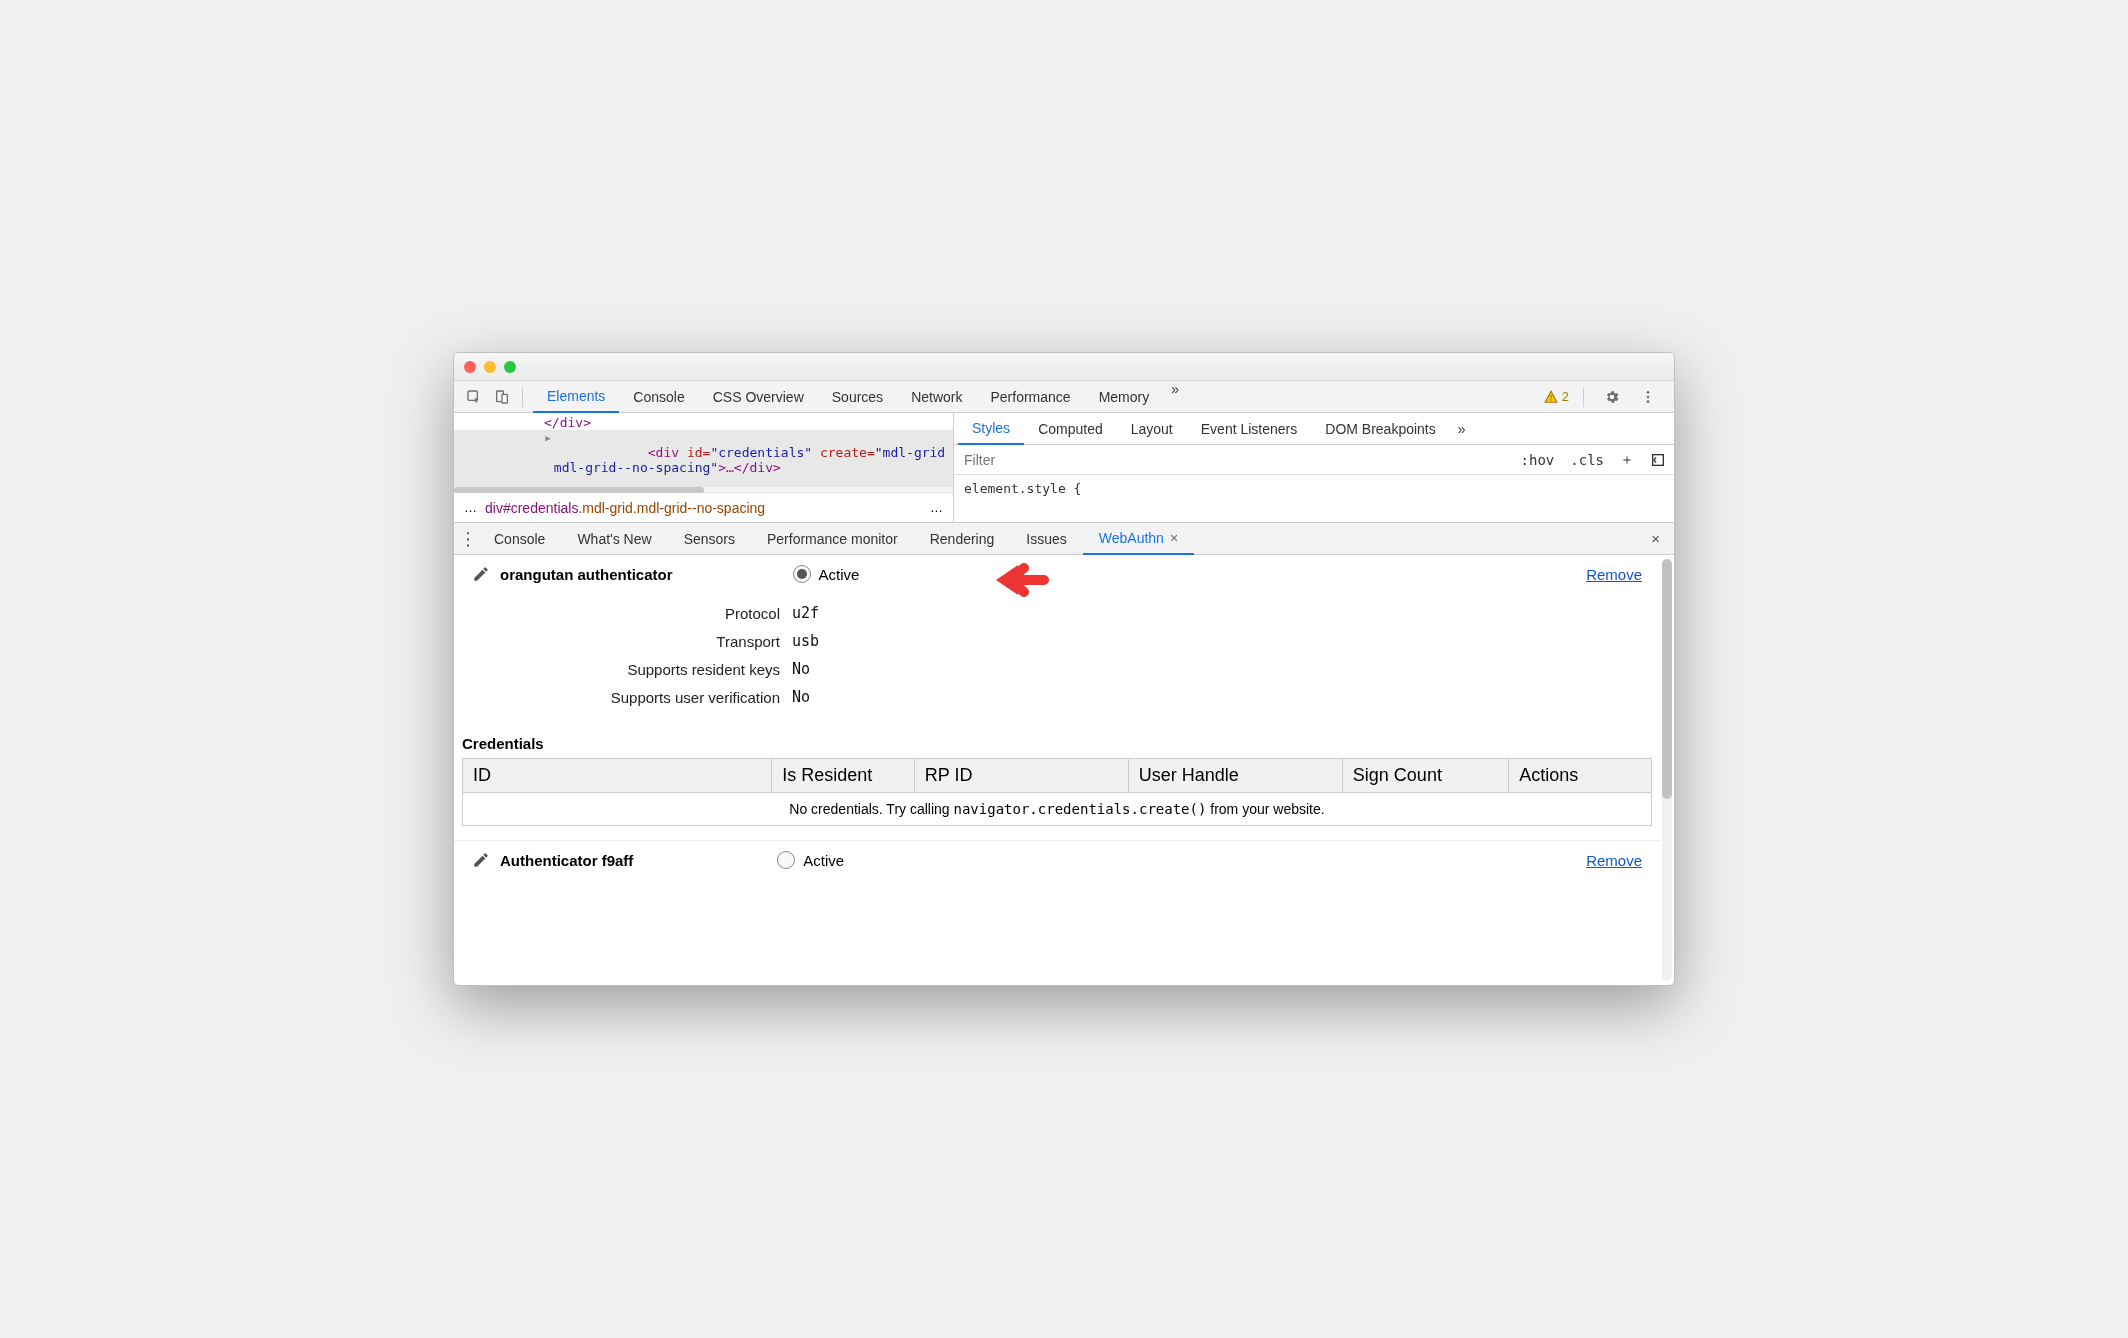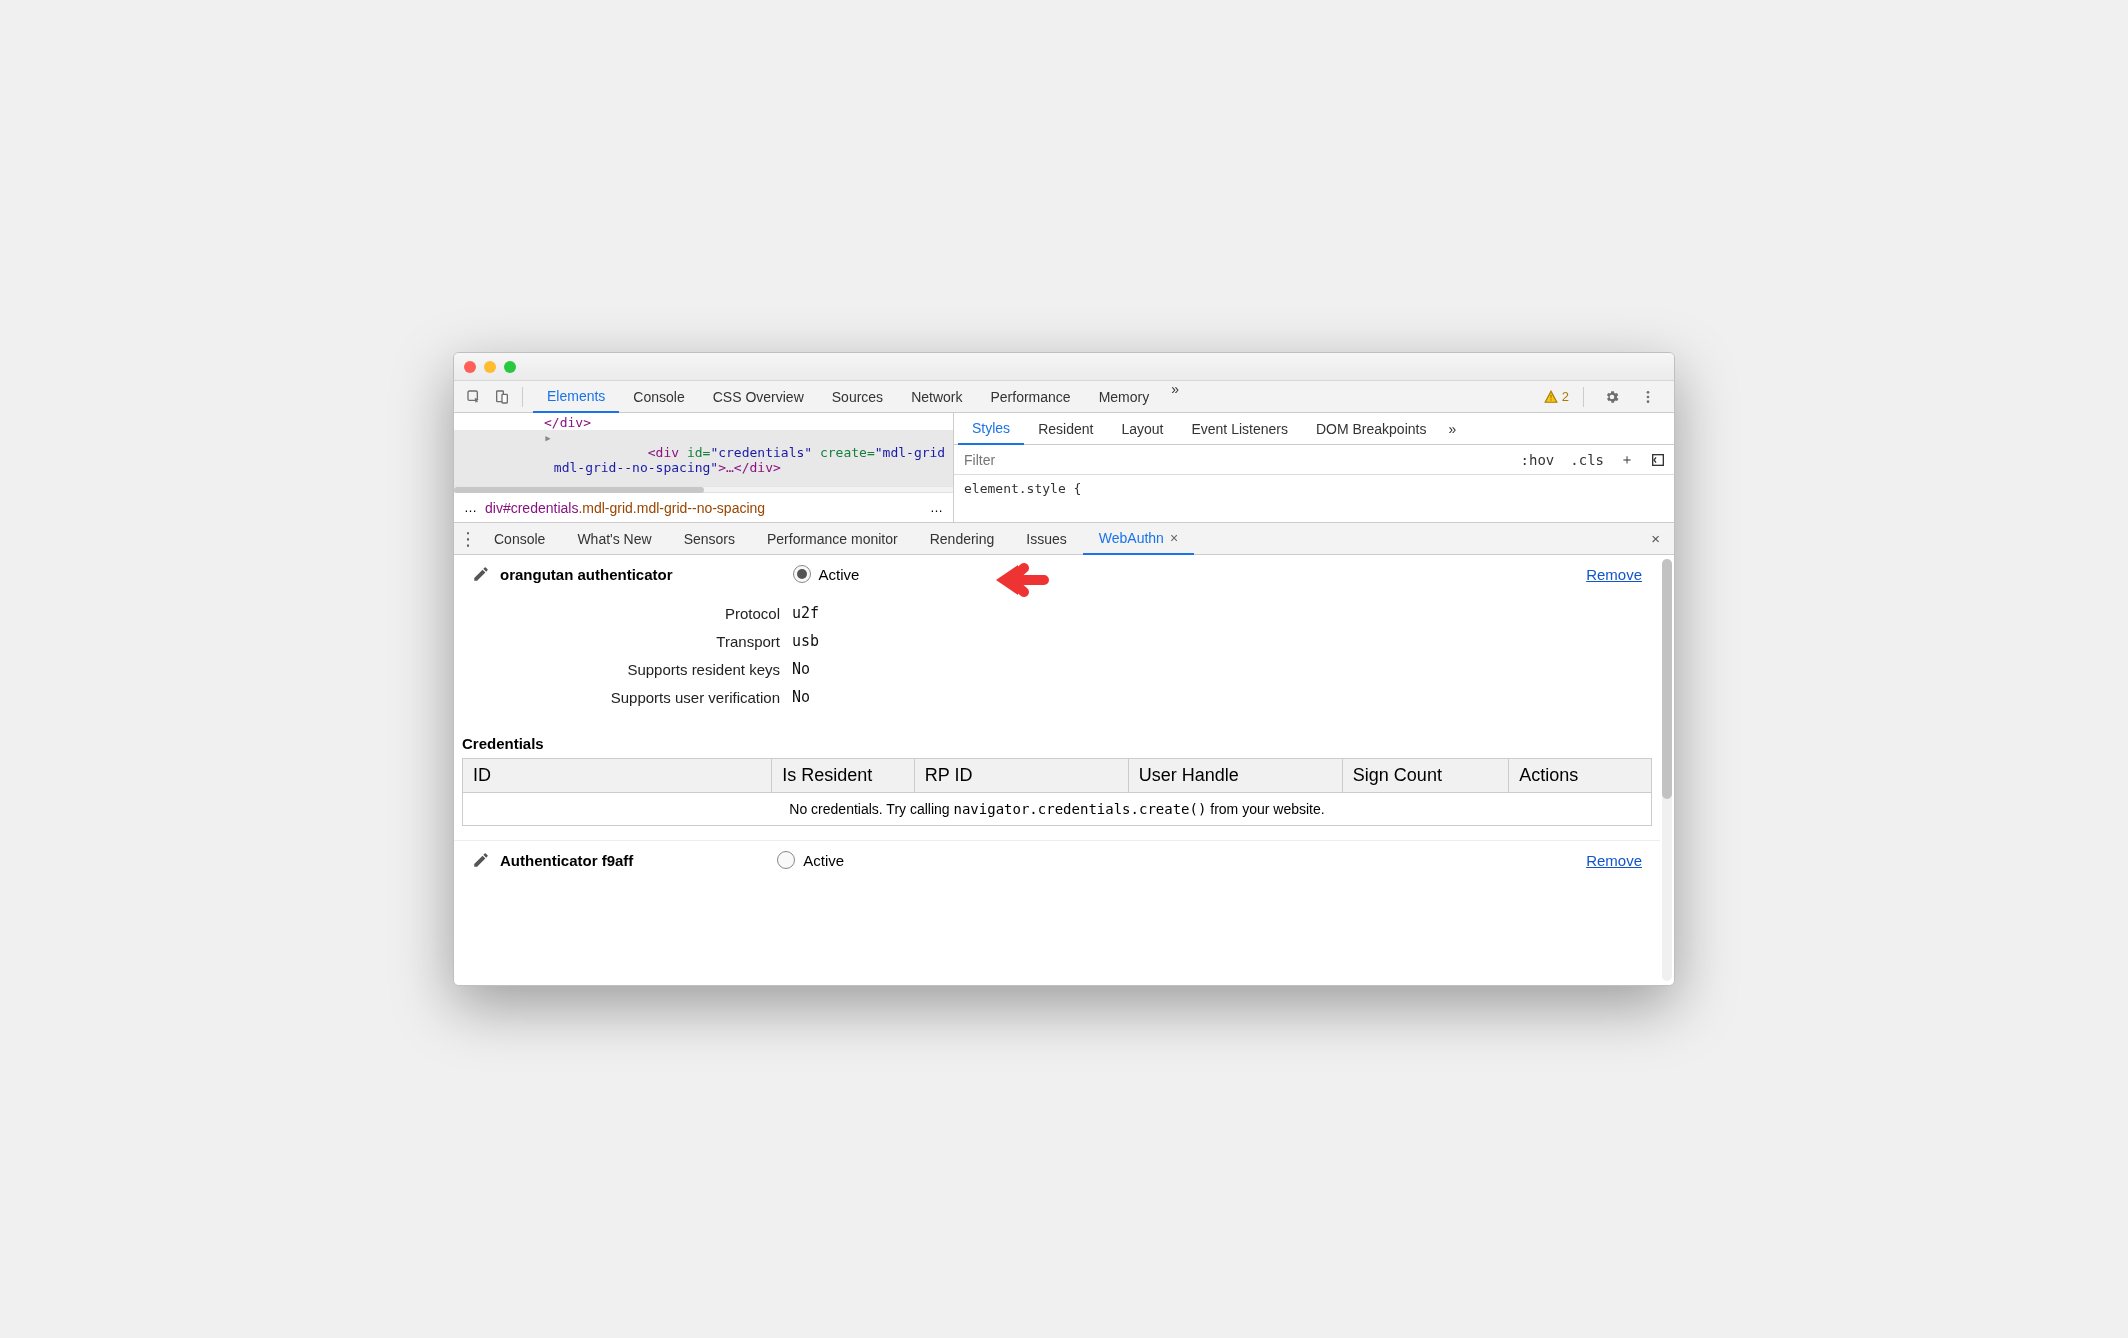--- a/index.html
+++ b/index.html
@@ -65,21 +65,21 @@
 .split-left { width:500px; border-right:1px solid #ccc; display:flex; flex-direction:column; overflow:hidden; }
 .split-right { flex:1; display:flex; flex-direction:column; }
 .dom-area {
   flex:1; font-family: Menlo, Consolas, monospace; font-size:13px; padding:2px 0;
   overflow:hidden;
 }
 .dom-line { padding:0 6px 0 90px; white-space:pre; color:#222; }
 .dom-closing-div { color:#881280; padding-left:90px; }
 .dom-highlighted { background:#e8e8e8; display:flex; align-items:flex-start; padding-left:90px; }
 .tag { color:#881280; }
-.attr-name { color:#15803d; }
+.attr-name { color:#b91c1c; }
 .attr-val { color:#1a1aa6; }
 .expand-tri { color:#888; margin-right:2px; }
 .crumbrow { border-top:1px solid #e0e0e0; display:flex; align-items:center; height:30px; padding:0 10px; gap:8px; }
 .crumb-text { color:#881280; font-family:inherit; font-size:14px; }
 .crumb-text .cls { color:#994500; }
 .scroll-hint { height:6px; background:#f3f3f3; border-top:1px solid #e5e5e5; position:relative; }
 .scroll-hint::after { content:""; position:absolute; left:0; top:0; height:6px; width:50%; background:#c7c7c7; border-radius:3px; }
 .styles-tabs {
   display:flex; align-items:center; border-bottom:1px solid #ccc; height:32px; padding:0 4px; gap:0;
 }
@@ -211,21 +211,21 @@
         <span class="ell">…</span>
         <span class="crumb-text">
           <span>div#credentials</span><span class="cls">.mdl-grid.mdl-grid--no-spacing</span>
         </span>
         <span class="ell" style="margin-left:auto">…</span>
       </div>
     </div>
     <div class="split-right">
       <div class="styles-tabs">
         <div class="styles-tab active">Styles</div>
-        <div class="styles-tab">Resident</div>
+        <div class="styles-tab">Computed</div>
         <div class="styles-tab">Layout</div>
         <div class="styles-tab">Event Listeners</div>
         <div class="styles-tab">DOM Breakpoints</div>
         <div class="more-chevron">»</div>
       </div>
       <div class="styles-filter-row">
         <input class="styles-filter" placeholder="Filter" style="">
         <div class="styles-toolbtn">:hov</div>
         <div class="styles-toolbtn">.cls</div>
         <div class="styles-toolbtn">＋</div>

